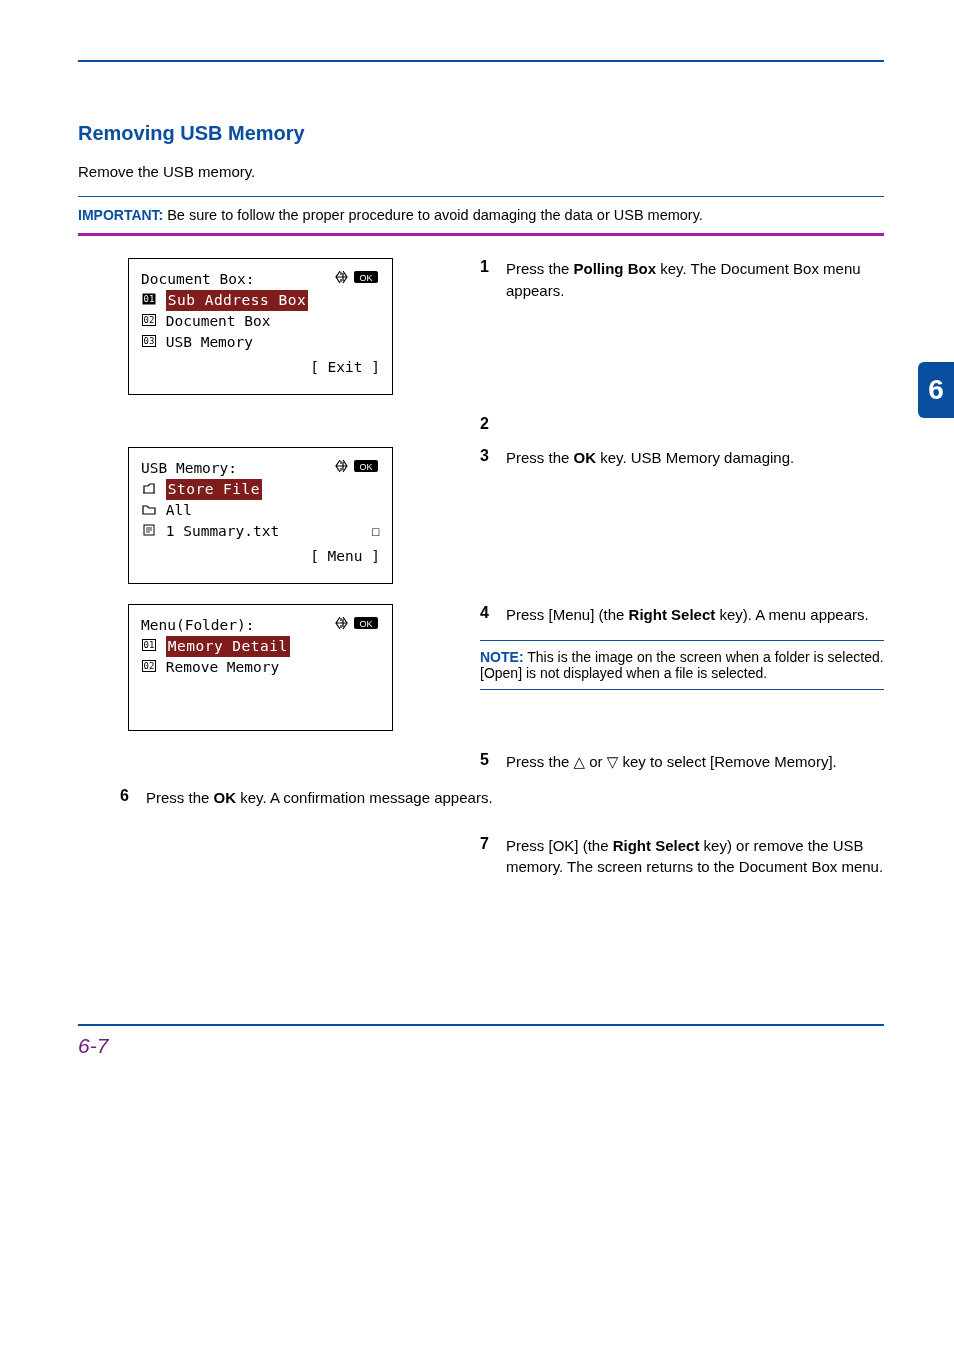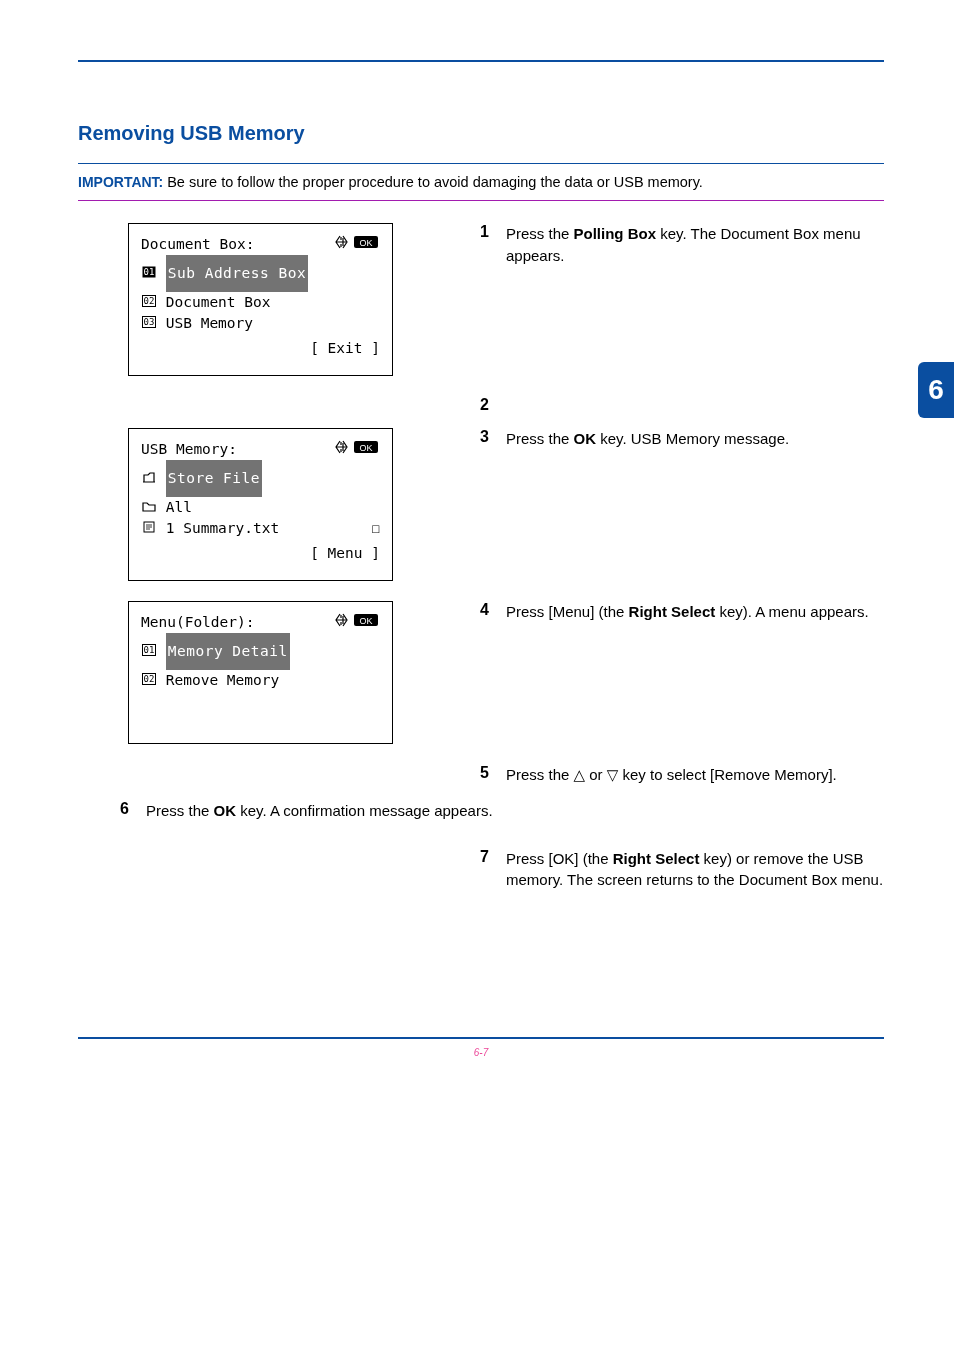--- a/index.html
+++ b/index.html
@@ -1,48 +1,49 @@
 <!DOCTYPE html>
 <html><head>
 <meta charset="utf-8">
 <style>
   * { box-sizing: border-box; margin: 0; padding: 0; }
   html, body { width: 954px; background: #fff; font-family: Arial, Helvetica, sans-serif; color: #000; font-size: 14px; }
   .page { padding: 60px 70px 40px 78px; position: relative; min-height: 1350px; }
   .top-rule { height: 2px; background: #0a4ea0; margin-bottom: 60px; }
   .section-title { font-size: 20px; font-weight: bold; color: #0a4ea0; margin-bottom: 18px; }
   .intro { font-size: 15px; margin-bottom: 16px; }
-  .important-block { border-top: 1px solid #0a4ea0; border-bottom: 1px solid #a21caf; padding: 10px 0; margin-bottom: 22px; }
+  .important-block { border-top: 1px solid #0a4ea0; border-bottom: 3px solid #a21caf; padding: 10px 0; margin-bottom: 22px; }
   .important-label { color: #0a4ea0; font-weight: bold; font-size: 14px; }
   .important-text { display: inline; font-size: 14.5px; }
   .row { display: flex; align-items: flex-start; margin-bottom: 20px; }
   .lcol { width: 310px; flex-shrink: 0; margin-left: 50px; }
   .rcol { flex: 1; padding-left: 42px; }
   .lcd { border: 1.5px solid #000; width: 265px; padding: 10px 12px 16px 12px; font-family: "Lucida Console", monospace; font-size: 14.5px; line-height: 1.45; }
   .lcd-row { display: flex; align-items: center; }
-  .lcd-highlight { background: #737373; color: #fff; padding: 8px 2px; letter-spacing: 0.5px; display: inline-block; }
+  .lcd-highlight { background: #7f1d1d; color: #fff; padding: 0 2px; letter-spacing: 0.5px; display: inline-block; }
   .lcd-flex { display: flex; justify-content: space-between; align-items: center; gap: 32px; }
   .svg-ok { display: inline-block; vertical-align: middle; }
   .step { display: flex; align-items: flex-start; margin-bottom: 6px; }
   .step-num { font-weight: bold; width: 26px; flex-shrink: 0; font-size: 16px; }
   .step-text { font-size: 15px; line-height: 1.45; }
   .note-block { border-top: 1px solid #0a4ea0; border-bottom: 1px solid #0a4ea0; padding: 8px 0; margin-top: 6px; margin-bottom: 6px; }
   .note-label { color: #0a4ea0; font-weight: bold; }
   .tab { position: absolute; right: 0; top: 362px; width: 36px; height: 56px; background: #0a4ea0; border-top-left-radius: 6px; border-bottom-left-radius: 6px; color: #fff; font-size: 28px; font-weight: bold; display: flex; align-items: center; justify-content: center; }
   .footer-rule { height: 2px; background: #0a4ea0; margin-top: 140px; }
-  .footer-num { text-align: center; font-style: italic; color: #ec4899; font-size: 10px; margin-top: 8px; }
+  .footer-num { text-align: left; font-style: italic; color: #701a75; font-size: 21px; margin-top: 8px; }
   .icon-box { display:inline-block; width:16px; text-align:center; }
 </style>
 </head>
 <body>
 
 <div class="page">
   <div class="top-rule"></div>
 
   <h2 class="section-title">Removing USB Memory</h2>
+  <p class="intro">Remove the USB memory.</p>
 
   <div class="important-block">
     <span class="important-label">IMPORTANT:</span>
     <span class="important-text"> Be sure to follow the proper procedure to avoid damaging the data or USB memory.</span>
   </div>
 
   <div class="row">
     <div class="lcol">
       <div class="lcd">
         <div class="lcd-flex">
@@ -112,21 +113,21 @@
                   <path d="M4 4 H10 M4 6 H10 M4 8 H8" stroke="#000" stroke-width="0.8"></path>
                 </svg></span>&nbsp;<span>1  Summary.txt</span></span>
           <span>☐</span>
         </div>
         <div style="text-align:right;margin-top:4px;">[  Menu  ]</div>
       </div>
     </div>
     <div class="rcol">
       <div class="step">
           <span class="step-num">3</span>
-        <span class="step-text"><span>Press the </span><b>OK</b><span> key. USB Memory message.</span></span>
+        <span class="step-text"><span>Press the </span><b>OK</b><span> key. USB Memory damaging.</span></span>
       </div>
     </div>
   </div>
 
   <div class="row">
     <div class="lcol">
       <div class="lcd">
         <div class="lcd-flex">
           <span>Menu(Folder):</span>
           <span class="svg-ok">
@@ -146,20 +147,23 @@
                 <text x="7" y="9" font-size="9" fill="#000" text-anchor="middle">02</text>
               </svg></span>&nbsp;<span>Remove Memory</span></div>
         <div style="height:18px;"></div>
         <div style="height:18px;"></div>
       </div>
     </div>
     <div class="rcol">
       <div class="step">
           <span class="step-num">4</span>
         <span class="step-text"><span>Press [Menu] (the </span><b>Right Select</b><span> key). A menu appears.</span></span>
+      </div>
+      <div class="note-block" style="margin-top:14px;">
+        <span class="note-label">NOTE:</span><span> This is the image on the screen when a folder is selected. [Open] is not displayed when a file is selected.</span>
       </div>
     </div>
   </div>
 
   <div class="row" style="margin-bottom:8px;">
     <div class="lcol"></div>
     <div class="rcol">
       <div class="step">
           <span class="step-num">5</span>
         <span class="step-text"><span>Press the </span><span>△</span><span> or </span><span>▽</span><span> key to select [Remove Memory].</span></span>

